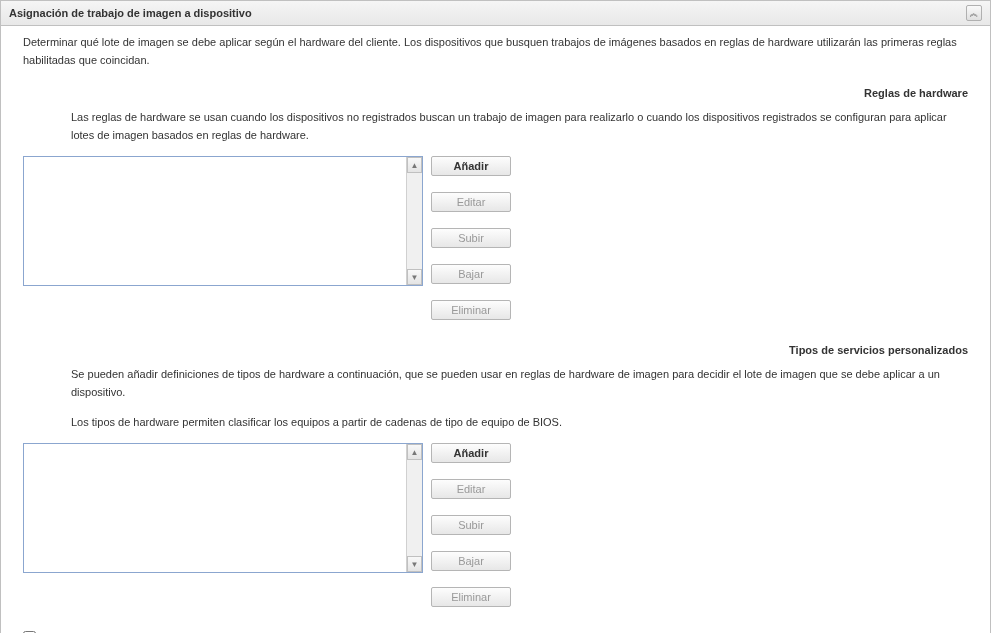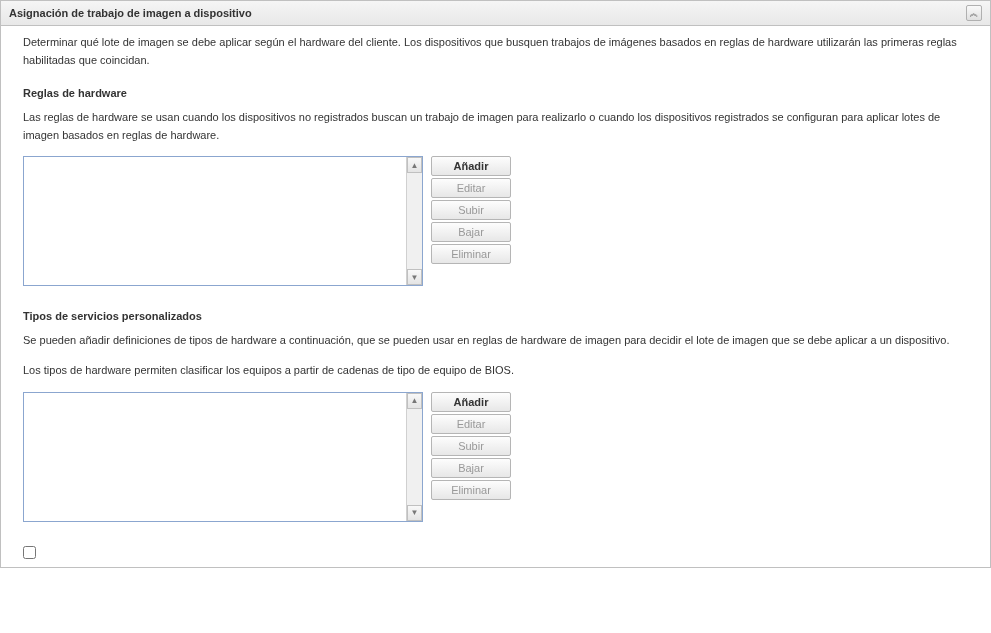--- a/index.html
+++ b/index.html
@@ -48,24 +48,26 @@
       padding: 8px 22px;
     }
     .intro {
       margin-bottom: 14px;
       line-height: 1.6;
     }
     .section-heading {
       font-weight: bold;
       margin-bottom: 10px;
       margin-top: 18px;
+      text-align: right;
     }
     .section-desc {
       margin-bottom: 12px;
       line-height: 1.6;
+      margin-left: 48px;
     }
     .list-group {
       display: flex;
       gap: 8px;
       margin-bottom: 24px;
     }
     .listbox-wrap {
       position: relative;
       width: 400px;
       height: 130px;
@@ -91,21 +93,21 @@
       border: 1px solid #c0c0c0;
       display: flex;
       align-items: center;
       justify-content: center;
       font-size: 8px;
       color: #777;
     }
     .btn-stack {
       display: flex;
       flex-direction: column;
-      gap: 2px;
+      gap: 16px;
     }
     .btn {
       width: 80px;
       height: 20px;
       background: linear-gradient(to bottom, #fdfdfd, #e7e7e7);
       border: 1px solid #b5b5b5;
       border-radius: 2px;
       font-family: inherit;
       font-size: 11px;
       color: #333;

